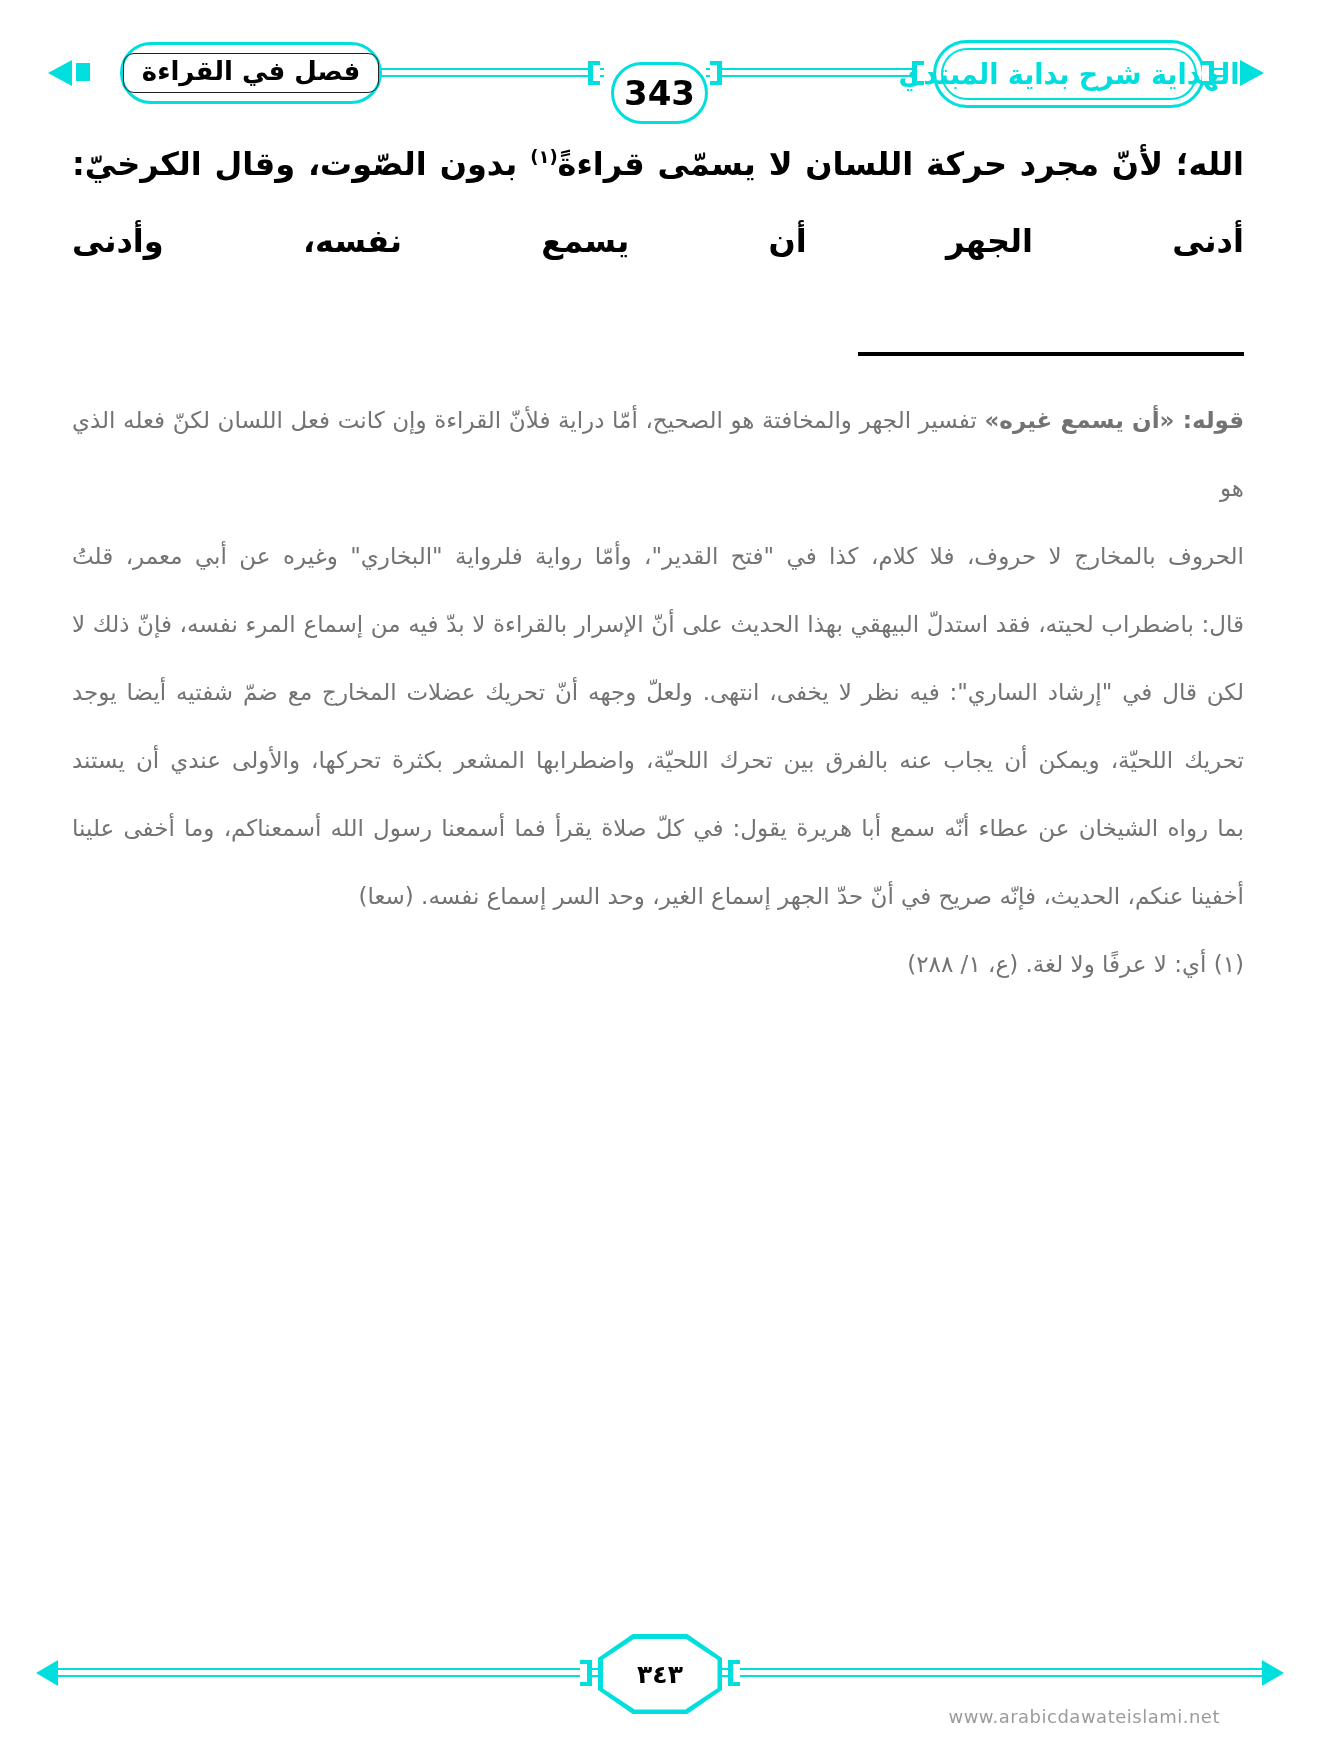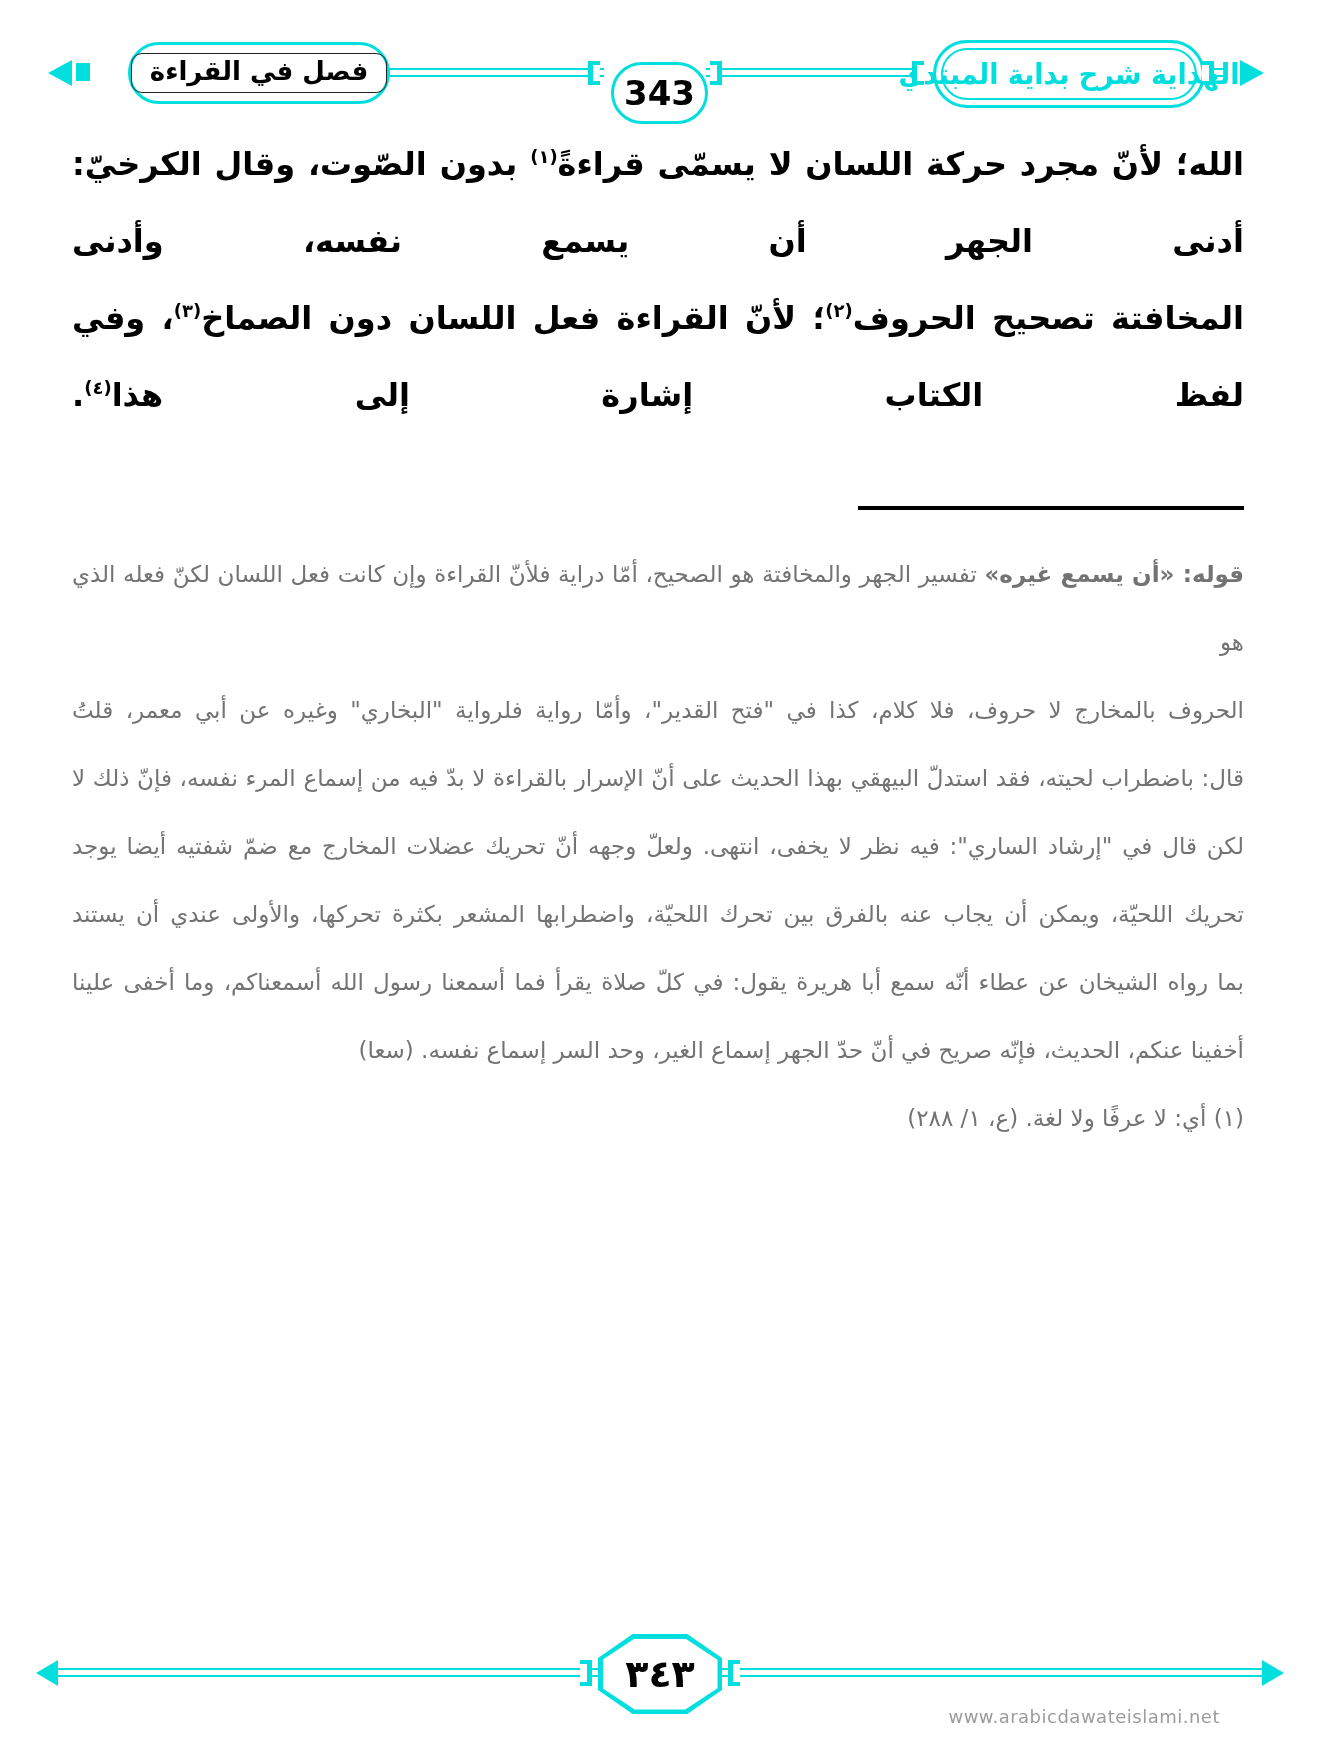--- a/index.html
+++ b/index.html
@@ -5,21 +5,21 @@
   :root { --cyan:#00dede; }
   * { box-sizing:border-box; }
   html,body { margin:0; padding:0; background:#fff; }
   body { width:1320px; height:1751px; font-family:"DejaVu Sans", sans-serif; color:#111; }
   .page { position:relative; width:1320px; height:1751px; background:#fff; overflow:hidden; }
 
   
   header { position:absolute; top:36px; left:0; right:0; height:80px; }
   .pill { position:absolute; background:#fff; border:3px solid var(--cyan);
           border-radius:40px; display:flex; align-items:center; justify-content:center; z-index:2; }
-  .pill.chapter { left:128px; top:6px; width:262px; height:62px; }
+  .pill.chapter { left:120px; top:6px; width:262px; height:62px; }
   .chapter-inner { border:1.5px solid #222; border-radius:11px; padding:2px 18px 6px;
                    font-size:26px; font-weight:bold; color:#000; direction:rtl; white-space:nowrap; }
   .pill.num { left:611px; top:6px; width:97px; height:62px; font-size:34px; font-weight:bold; color:#000;margin-top:20px; }
   .pill.booktitle { left:933px; top:4px; width:272px; height:68px;
                     box-shadow: inset 0 0 0 5px #fff, inset 0 0 0 7px var(--cyan); }
   .booktitle-text { color:var(--cyan); font-size:27px; font-weight:bold; direction:rtl;
                     white-space:nowrap; transform:scaleY(1.05); }
   .connector { position:absolute; height:9px; border-top:2.5px solid var(--cyan);
                border-bottom:2.5px solid var(--cyan); z-index:1; }
   .connector.c1 { left:374px; top:32px; width:230px; }
@@ -63,21 +63,21 @@
              border-left:5px solid var(--cyan); border-top:4px solid var(--cyan);
              border-bottom:4px solid var(--cyan); }
   .f-clamp.ml { left:calc(50% - 80px); transform:scaleX(-1); }
   .f-clamp.mr { left:calc(50% + 68px); }
   .medallion { position:absolute; left:calc(50% - 62px); top:0; width:124px; height:80px;
                background:var(--cyan); z-index:2;
                clip-path:polygon(28% 0,72% 0,100% 30%,100% 70%,72% 100%,28% 100%,0 70%,0 30%); }
   .medallion-inner { position:absolute; inset:4.5px; background:#fff;
                clip-path:polygon(28% 0,72% 0,100% 30%,100% 70%,72% 100%,28% 100%,0 70%,0 30%);
                display:flex; align-items:center; justify-content:center; }
-  .medallion-num { font-size:38px; font-weight:bold; color:#000; }
+  .medallion-num { font-size:25px; font-weight:bold; color:#000; }
   .website { position:absolute; right:100px; top:72px; font-size:18px; color:#9b9b9b;
              font-family:"DejaVu Sans", sans-serif; letter-spacing:0.5px; }
 </style>
 </head>
 <body>
 
 <div class="page">
 
   <header>
     <div class="arrow left"></div>
@@ -103,21 +103,20 @@
     </div>
 
     <div class="clamp k4 flip"></div>
     <div class="connector c3"></div>
     <div class="arrow right"></div>
   </header>
 
   <main class="content">
     <div id="main-text" dir="rtl">
         <div class="main-line"><span>الله؛ لأنّ مجرد حركة اللسان لا يسمّى قراءةً</span><span class="fnref">(١)</span><span> بدون الصّوت، وقال الكرخيّ: أدنى الجهر أن يسمع نفسه، وأدنى</span></div>
-        <div class="main-line"><span>المخافتة تصحيح الحروف</span><span class="fnref">(٢)</span><span>؛ لأنّ القراءة فعل اللسان دون الصماخ</span><span class="fnref">(٣)</span><span>، وفي لفظ الكتاب إشارة إلى هذا</span><span class="fnref">(٤)</span><span>.</span></div>
       </div>
     <div class="fn-separator"></div>
     <div id="footnotes" class="footnotes" dir="rtl">
         <div class="fn-line align-justify"><span class="b">قوله: «أن يسمع غيره»</span><span> تفسير الجهر والمخافتة هو الصحيح، أمّا دراية فلأنّ القراءة وإن كانت فعل اللسان لكنّ فعله الذي هو</span></div>
         <div class="fn-line align-justify"><span>الحروف بالمخارج لا حروف، فلا كلام، كذا في "فتح القدير"، وأمّا رواية فلرواية "البخاري" وغيره عن أبي معمر، قلتُ</span></div>
         <div class="fn-line align-justify"><span>قال: باضطراب لحيته، فقد استدلّ البيهقي بهذا الحديث على أنّ الإسرار بالقراءة لا بدّ فيه من إسماع المرء نفسه، فإنّ ذلك لا</span></div>
         <div class="fn-line align-justify"><span>لكن قال في "إرشاد الساري": فيه نظر لا يخفى، انتهى. ولعلّ وجهه أنّ تحريك عضلات المخارج مع ضمّ شفتيه أيضا يوجد</span></div>
         <div class="fn-line align-justify"><span>تحريك اللحيّة، ويمكن أن يجاب عنه بالفرق بين تحرك اللحيّة، واضطرابها المشعر بكثرة تحركها، والأولى عندي أن يستند</span></div>
         <div class="fn-line align-justify"><span>بما رواه الشيخان عن عطاء أنّه سمع أبا هريرة يقول: في كلّ صلاة يقرأ فما أسمعنا رسول الله أسمعناكم، وما أخفى علينا</span></div>
         <div class="fn-line align-right"><span>أخفينا عنكم، الحديث، فإنّه صريح في أنّ حدّ الجهر إسماع الغير، وحد السر إسماع نفسه. (سعا)</span></div>

